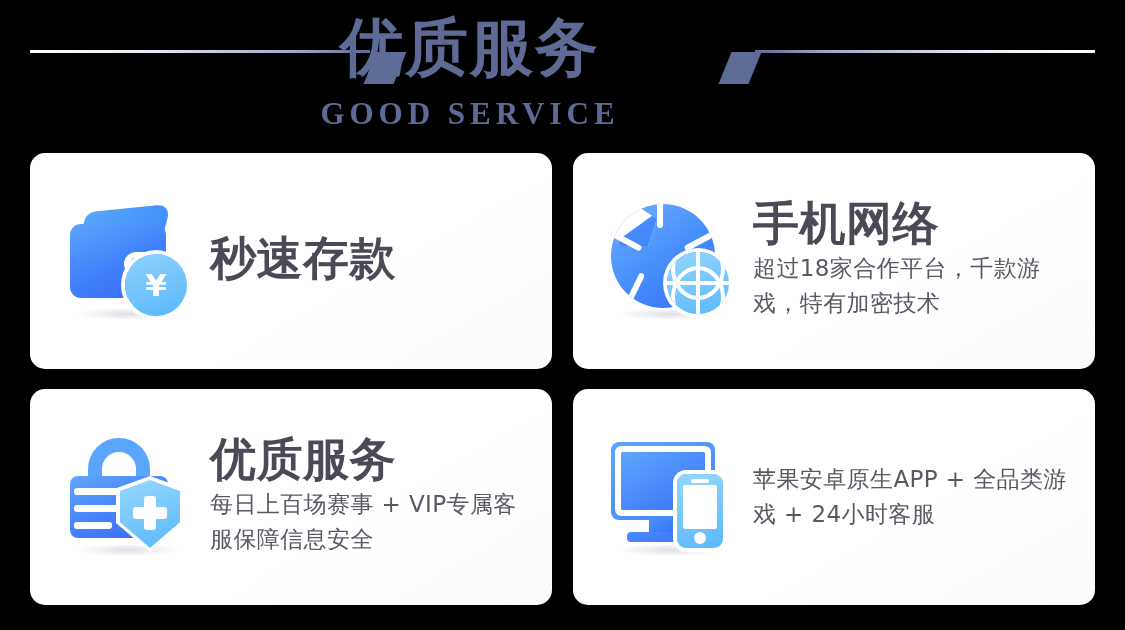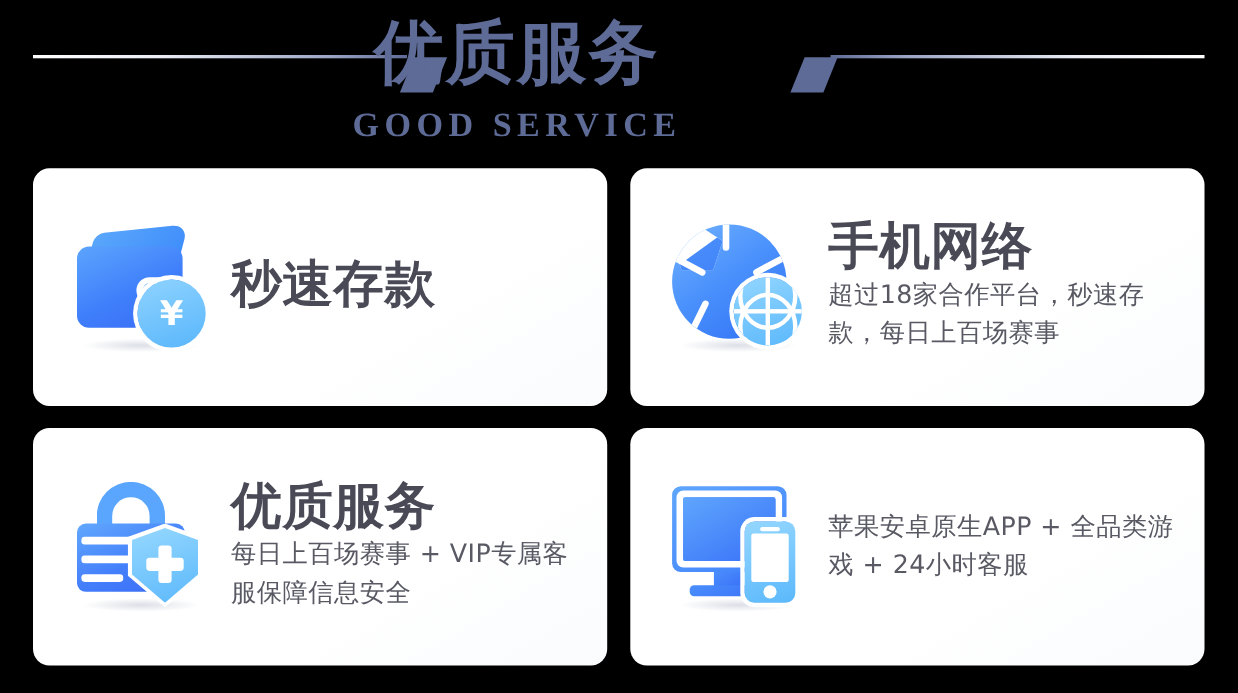--- a/index.html
+++ b/index.html
@@ -443,21 +443,21 @@
       </div>
       <div class="basket">
         <div class="basket-line bl-v"></div>
         <div class="basket-line bl-h"></div>
         <div class="basket-line bl-c1"></div>
         <div class="basket-line bl-c2"></div>
       </div>
     </div>
     <div class="card-text">
       <div class="card-title">手机网络</div>
-      <div class="card-desc">超过18家合作平台，秒速存款，每日上百场赛事</div>
+      <div class="card-desc">超过18家合作平台，千款游戏，特有加密技术</div>
     </div>
   </div>
 
   <div class="card">
     <div class="card-icon">
       <div class="icon-shadow"></div>
       <div class="lock-shackle-fix"></div>
       <div class="lock-body"></div>
       <div class="lock-slot ls1"></div>
       <div class="lock-slot ls2"></div>

